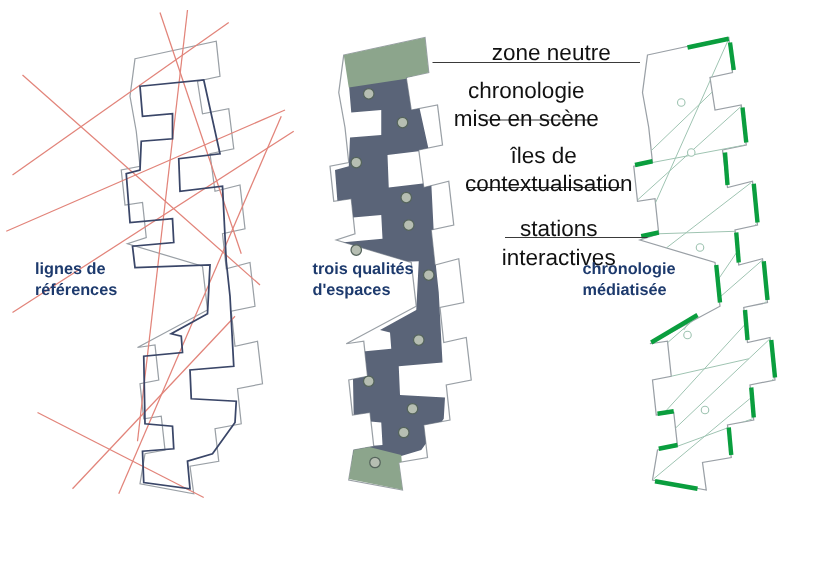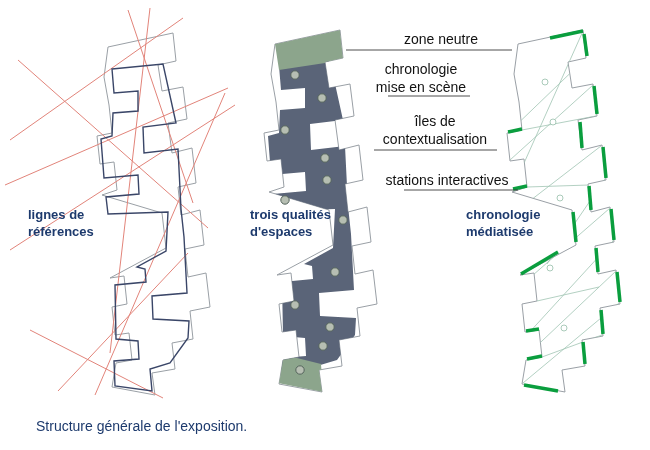--- a/index.html
+++ b/index.html
@@ -12,21 +12,21 @@
   }
   svg{position:absolute;left:0;top:0;}
   .plan-label{
     position:absolute;
     font-size:13px;font-weight:bold;
     color:var(--label-text,#1d3a6d);
     white-space:pre-line;line-height:1.3;
   }
   .annotation{
     position:absolute;
-    font-size:14px;
+    font-size:18px;
     color:var(--annotation-text,#111111);
     white-space:pre-line;line-height:1.25;text-align:center;
   }
   .caption{
     position:absolute;left:36px;top:418px;
     font-size:14px;
     color:var(--label-text,#1d3a6d);
   }
   
   .outline{fill:#ffffff;stroke:var(--outline,#9aa0a6);stroke-width:1;}
@@ -152,14 +152,13 @@
   <div class="annotation" style="left:372px;top:113px;width:126px;">îles de
 contextualisation</div>
 
   <div class="plan-label" style="left:28px;top:207px;">lignes de
 références</div>
   <div class="plan-label" style="left:250px;top:207px;">trois qualités
 d'espaces</div>
   <div class="plan-label" style="left:466px;top:207px;">chronologie
 médiatisée</div>
 
-  <div class="caption">Structure générale de l'exposition.</div>
 </div>
 
 </body></html>

